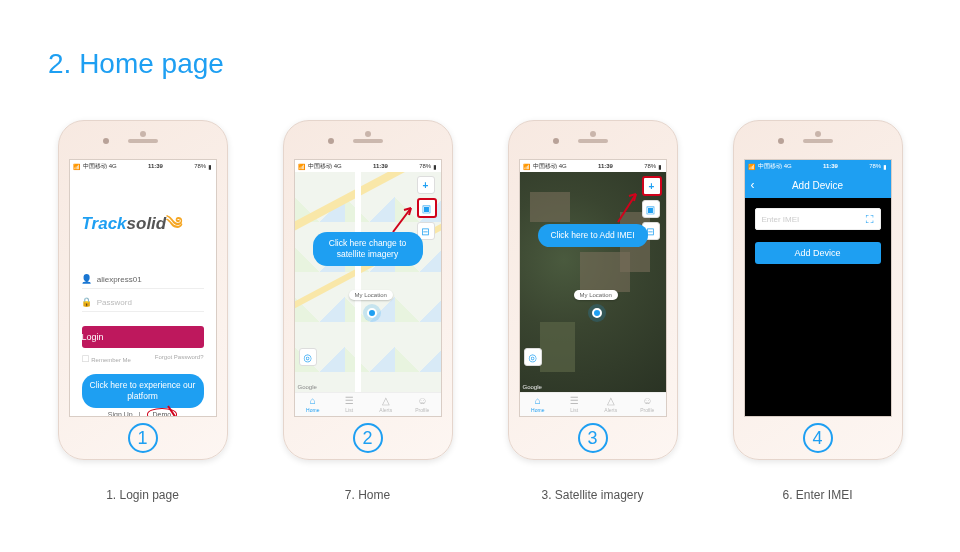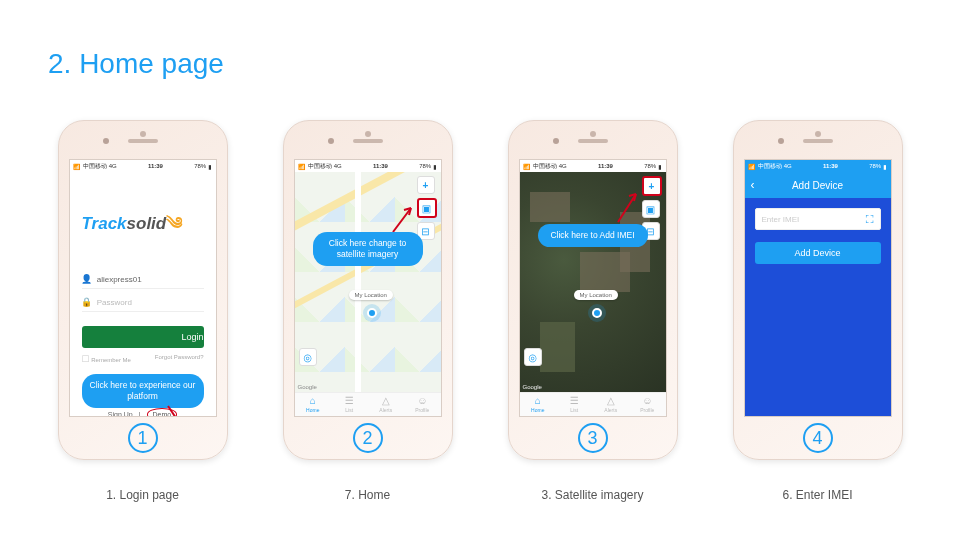--- a/index.html
+++ b/index.html
@@ -122,23 +122,23 @@
   .logo .solid { color: #555; }
   .logo-swirl { color: #F5A623; font-style: normal; }
   .input-row {
     display: flex; align-items: center; gap: 4px;
     border-bottom: 1px solid #eee; padding: 4px 0; margin-bottom: 4px;
     font-size: 8px; color: #bbb;
   }
   .input-row.filled { color: #666; }
   .login-btn {
     margin-top: 10px;
-    background: #15803d;
+    background: #be185d;
     color: #fff;
-    text-align: right;
+    text-align: left;
     font-size: 9px;
     padding: 6px 0;
     border-radius: 3px;
   }
   .row-small { display: flex; justify-content: space-between; font-size: 6px; color: #aaa; margin-top: 6px; }
   .callout {
     background: #1E9FF2;
     color: #fff;
     font-size: 8.5px;
     text-align: center;
@@ -275,21 +275,21 @@
     align-items: center;
     justify-content: center;
     position: relative;
     font-size: 10px;
   }
   .navbar .back {
     position: absolute;
     left: 6px;
     font-size: 12px;
   }
-  .add-content { padding: 10px; background: #1d4ed8; height: calc(100% - 38px); }
+  .add-content { padding: 10px; background: #000000; height: calc(100% - 38px); }
   .imei-input {
     background: #fff;
     border: 1px solid #eee;
     border-radius: 2px;
     height: 22px;
     display: flex;
     align-items: center;
     justify-content: space-between;
     padding: 0 6px;
     font-size: 8px;

